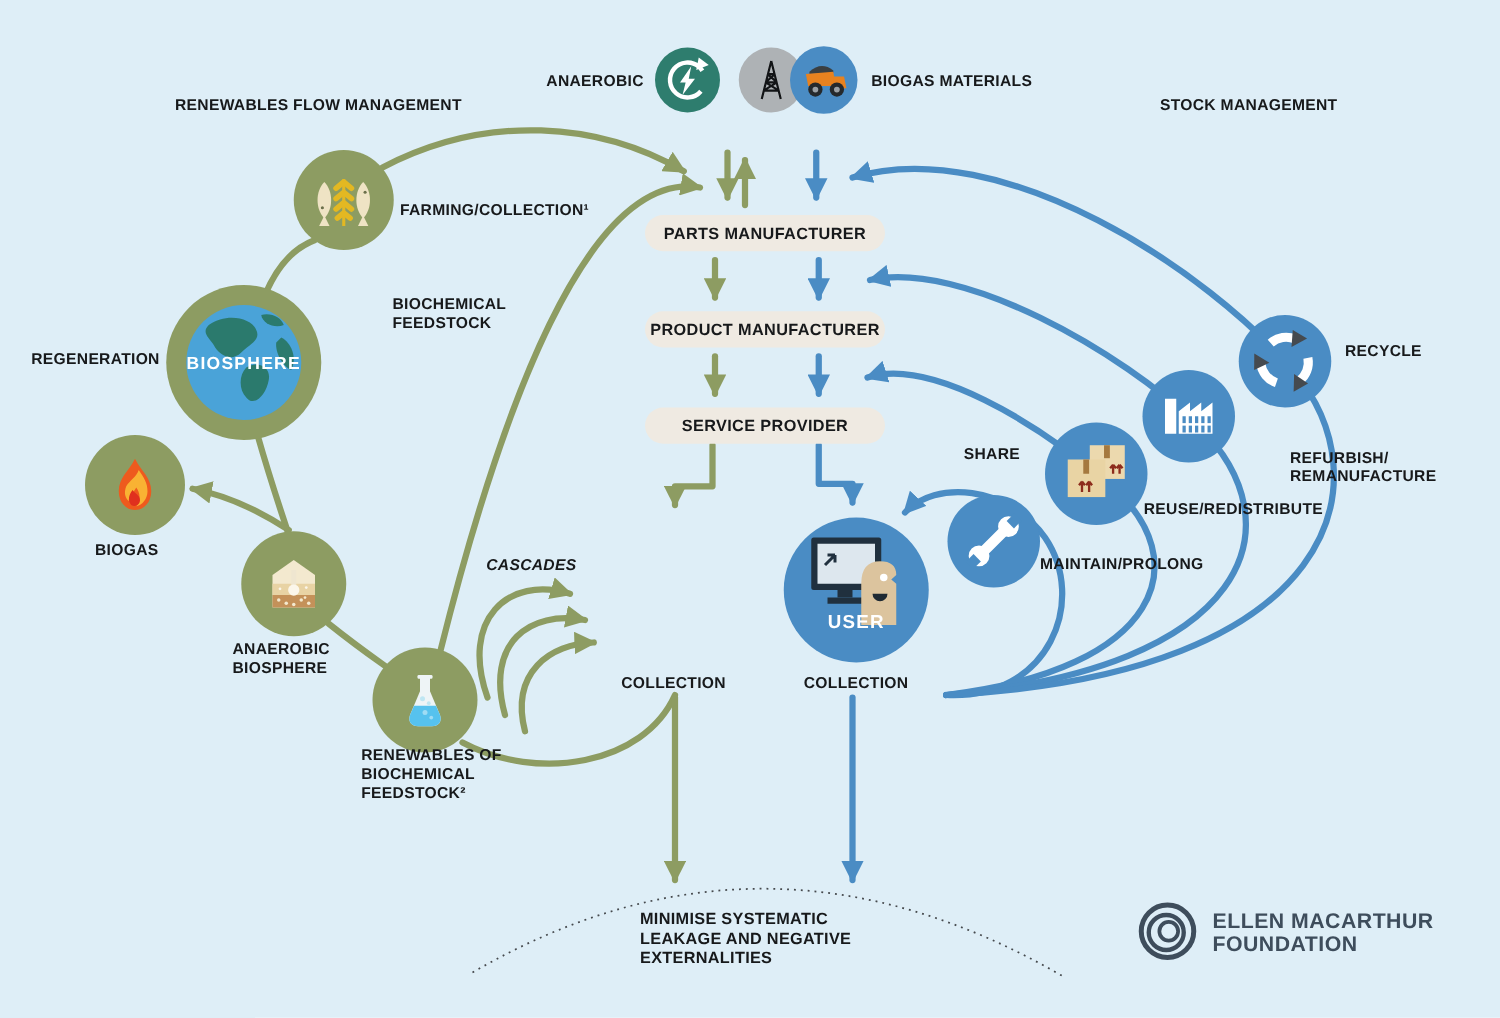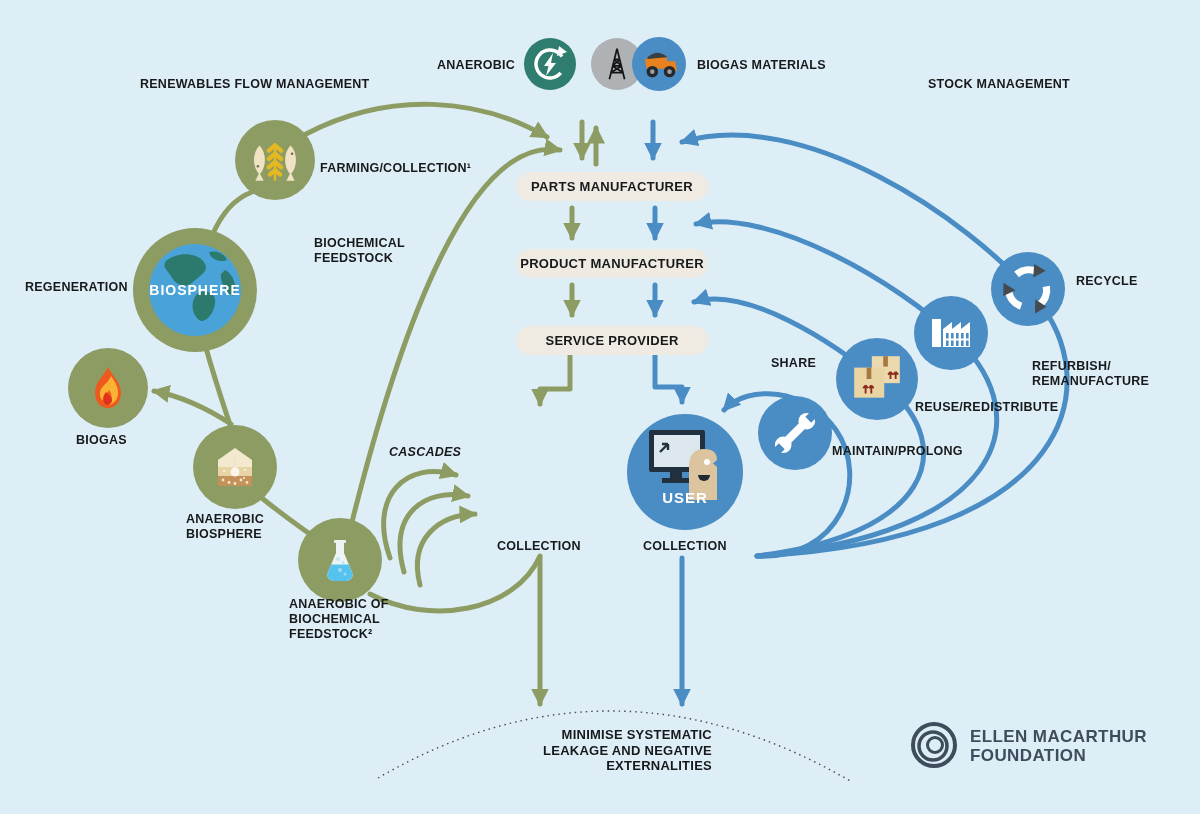--- a/index.html
+++ b/index.html
@@ -7,21 +7,21 @@
           font-family:"Liberation Sans",sans-serif;}
   .arcs{position:absolute;left:0;top:0;z-index:1;}
   .node{position:absolute;border-radius:50%;display:flex;align-items:center;justify-content:center;z-index:2;}
   .pill{position:absolute;z-index:2;width:192px;height:29px;background:#efeae2;border-radius:15px;
         display:flex;align-items:center;justify-content:center;
         font-weight:bold;font-size:13px;letter-spacing:.3px;color:#17191b;}
   .lbl{position:absolute;z-index:3;font-weight:bold;font-size:12.5px;line-height:1.2;
        letter-spacing:.25px;color:#17191b;white-space:nowrap;}
   .inlabel{position:absolute;left:0;width:100%;text-align:center;color:#fff;font-weight:bold;
            letter-spacing:1px;z-index:3;}
-  .ctr{text-align:right;}
+  .ctr{text-align:left;}
   .rt{text-align:right;}
   .logo-text{position:absolute;z-index:3;font-weight:bold;font-size:17px;line-height:1.12;
              letter-spacing:.4px;color:#3e4d5c;white-space:nowrap;}
 </style>
 </head>
 <body>
 
 <div class="canvas">
 
   <svg class="arcs" width="1200" height="814">
@@ -264,21 +264,21 @@
     <div>BIOCHEMICAL</div>
     <div>FEEDSTOCK</div>
   </div>
   <div class="lbl" style="left:25px;top:280px;">REGENERATION</div>
   <div class="lbl" style="left:76px;top:433px;">BIOGAS</div>
   <div class="lbl" style="left:186px;top:512px;">
     <div>ANAEROBIC</div>
     <div>BIOSPHERE</div>
   </div>
   <div class="lbl" style="left:289px;top:597px;">
-    <div>ANAEROBIC OF</div>
+    <div>RENEWABLES OF</div>
     <div>BIOCHEMICAL</div>
     <div>FEEDSTOCK²</div>
   </div>
   <div class="lbl" style="left:389px;top:445px;font-style:italic;">CASCADES</div>
 
   <div class="lbl" style="left:497px;top:539px;">COLLECTION</div>
   <div class="lbl" style="left:643px;top:539px;">COLLECTION</div>
 
   <div class="lbl" style="left:771px;top:356px;">SHARE</div>
   <div class="lbl" style="left:832px;top:444px;">MAINTAIN/PROLONG</div>

